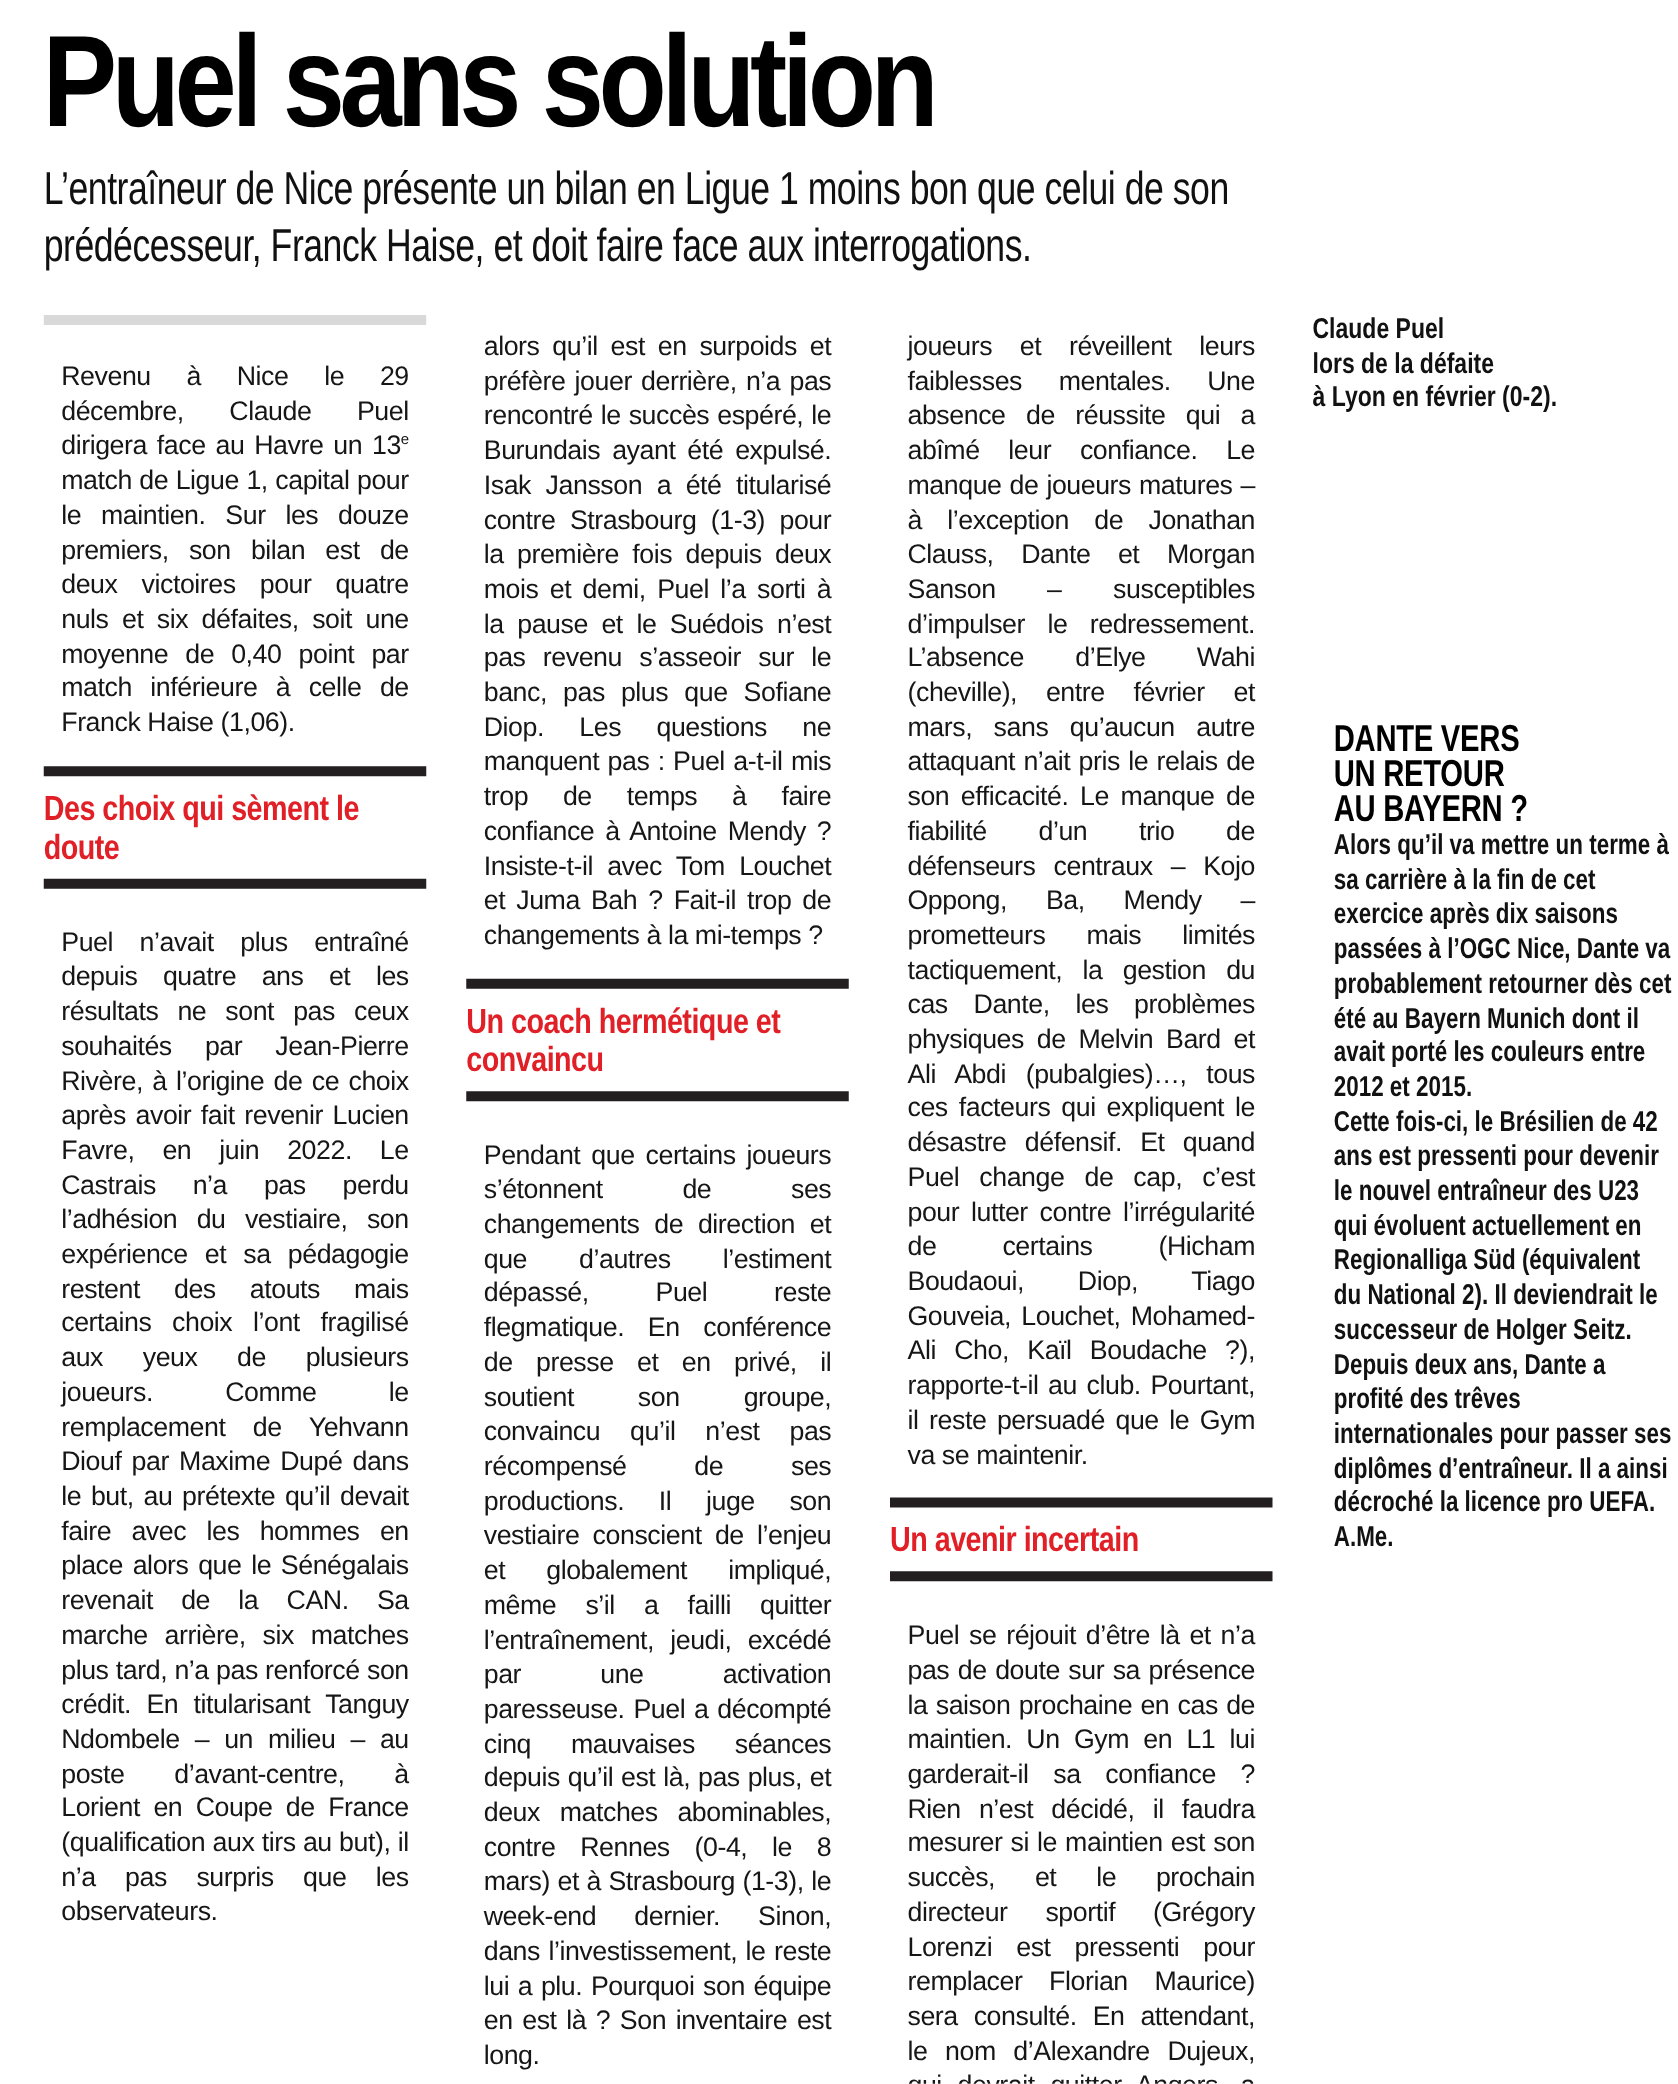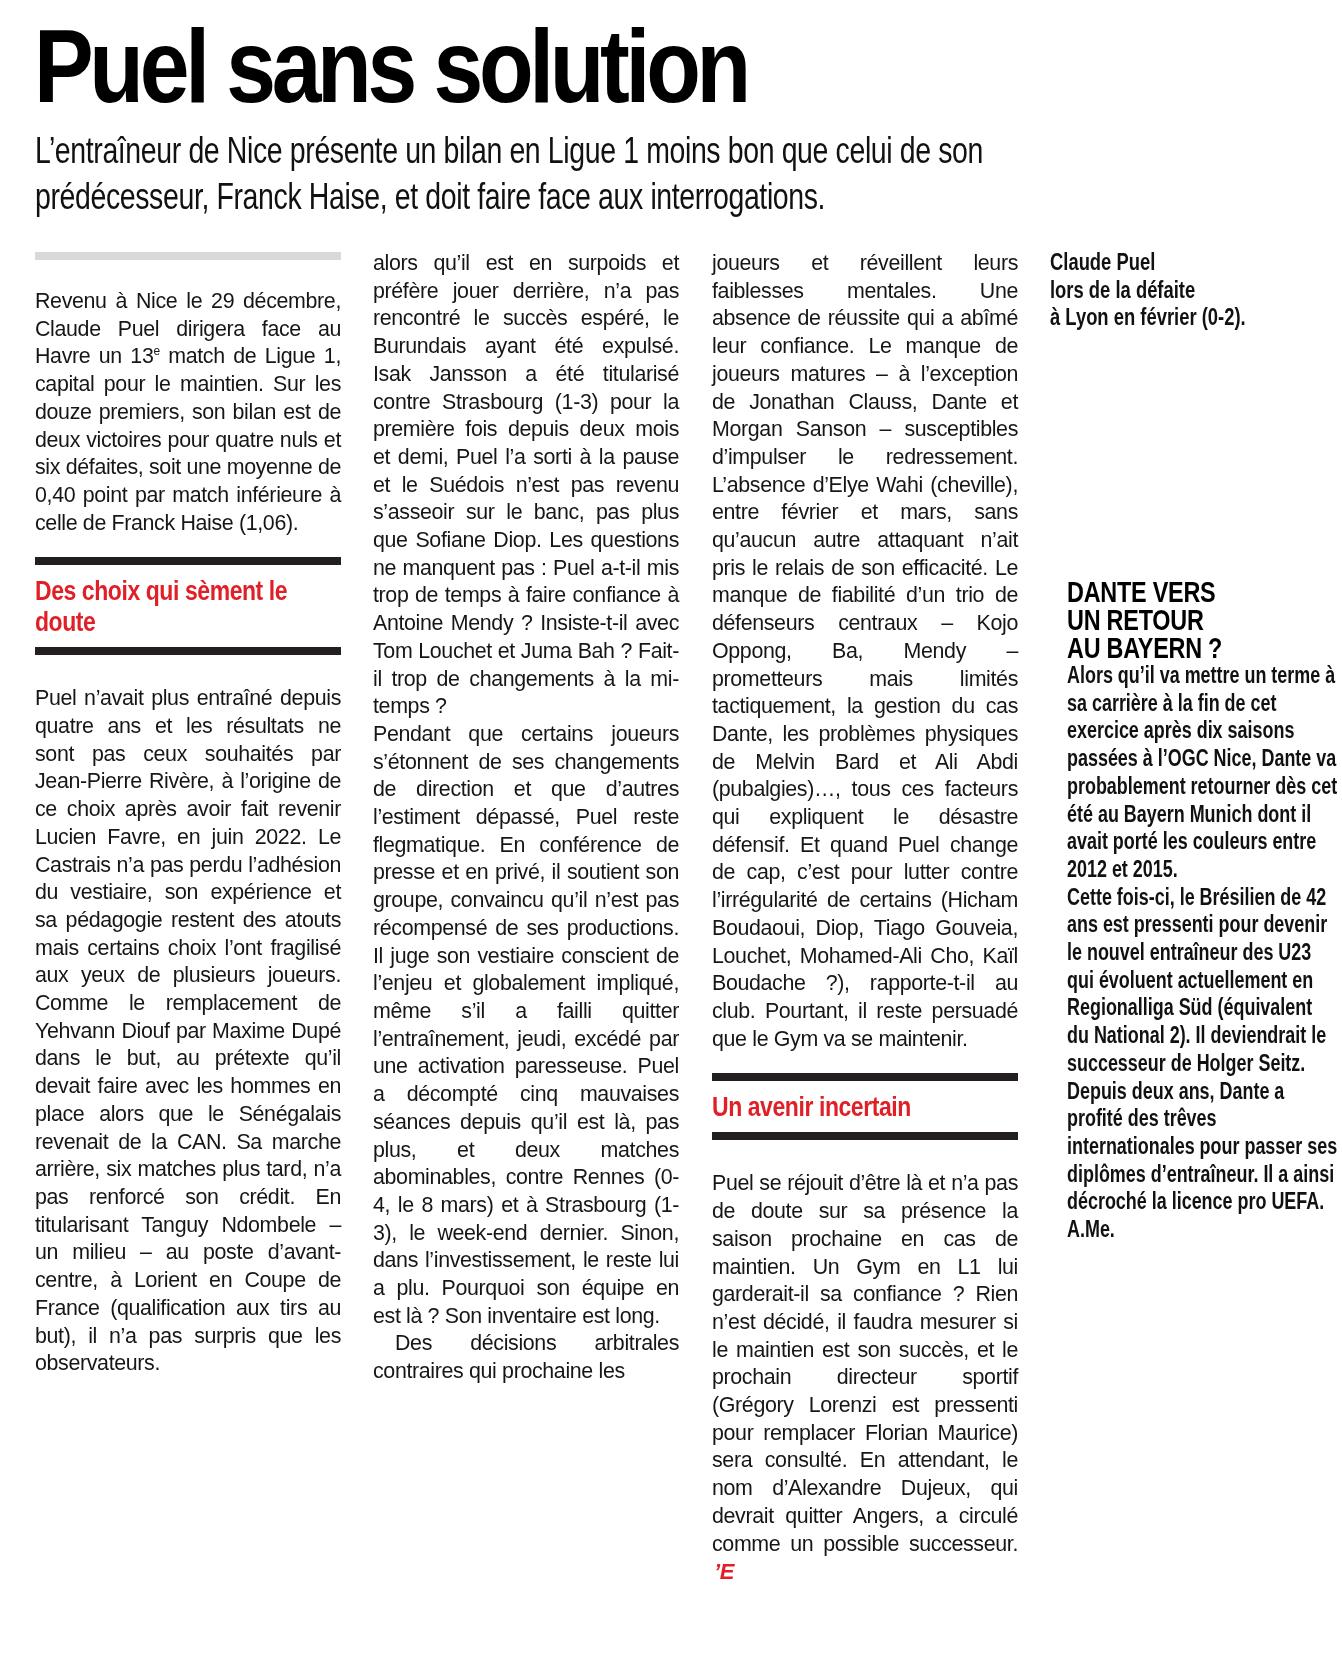--- a/index.html
+++ b/index.html
@@ -60,21 +60,21 @@
       white-space: nowrap;
     }
     .byline-rule {
       height: 8px;
       background: #d9d9d9;
       margin: 2px 0 28px 0;
     }
     .body-text {
       font-size: 21.4px;
       line-height: 27.7px;
-      margin: 0;
+      margin: 14px;
       text-align: justify;
       hyphens: manual;
       color: #161616;
       letter-spacing: -0.35px;
     }
     .body-text .indent { display: inline-block; width: 22px; }
     sup { font-size: 12px; line-height: 0; vertical-align: super; }
 
     .section-rule {
       height: 8px;
@@ -150,20 +150,25 @@
     <h2 class="section-title">Des choix qui sèment le doute</h2>
     <div class="section-rule"></div>
   </div>
 
   <p class="body-text">Puel n’avait plus entraîné depuis quatre ans et les résultats ne sont pas ceux souhaités par Jean-Pierre Rivère, à l’origine de ce choix après avoir fait revenir Lucien Favre, en juin 2022. Le Castrais n’a pas perdu l’adhésion du vestiaire, son expérience et sa pédagogie restent des atouts mais certains choix l’ont fragilisé aux yeux de plusieurs joueurs. Comme le remplacement de Yehvann Diouf par Maxime Dupé dans le but, au prétexte qu’il devait faire avec les hommes en place alors que le Sénégalais revenait de la CAN. Sa marche arrière, six matches plus tard, n’a pas renforcé son crédit. En titularisant Tanguy Ndombele – un milieu – au poste d’avant-centre, à Lorient en Coupe de France (qualification aux tirs au but), il n’a pas surpris que les observateurs.</p>
 </div>
 
 <div class="col col2">
   <p class="body-text" id="p2cont">alors qu’il est en surpoids et préfère jouer derrière, n’a pas rencontré le succès espéré, le Burundais ayant été expulsé. Isak Jansson a été titularisé contre Strasbourg (1-3) pour la première fois depuis deux mois et demi, Puel l’a sorti à la pause et le Suédois n’est pas revenu s’asseoir sur le banc, pas plus que Sofiane Diop. Les questions ne manquent pas : Puel a-t-il mis trop de temps à faire confiance à Antoine Mendy ? Insiste-t-il avec Tom Louchet et Juma Bah ? Fait-il trop de changements à la mi-temps ?</p>
 
+  <div class="section-block">
+    <div class="section-rule"></div>
+    <h2 class="section-title">Un coach hermétique et convaincu</h2>
+    <div class="section-rule"></div>
+  </div>
 
   <p class="body-text">Pendant que certains joueurs s’étonnent de ses changements de direction et que d’autres l’estiment dépassé, Puel reste flegmatique. En conférence de presse et en privé, il soutient son groupe, convaincu qu’il n’est pas récompensé de ses productions. Il juge son vestiaire conscient de l’enjeu et globalement impliqué, même s’il a failli quitter l’entraînement, jeudi, excédé par une activation paresseuse. Puel a décompté cinq mauvaises séances depuis qu’il est là, pas plus, et deux matches abominables, contre Rennes (0-4, le 8 mars) et à Strasbourg (1-3), le week-end dernier. Sinon, dans l’investissement, le reste lui a plu. Pourquoi son équipe en est là ? Son inventaire est long.</p>
   <p class="body-text"><span class="indent"></span><span id="s2p2start">Des décisions arbitrales contraires qui prochaine les</span></p>
 </div>
 
 <div class="col col3">
   <p class="body-text" id="s2p2cont">joueurs et réveillent leurs faiblesses mentales. Une absence de réussite qui a abîmé leur confiance. Le manque de joueurs matures – à l’exception de Jonathan Clauss, Dante et Morgan Sanson – susceptibles d’impulser le redressement. L’absence d’Elye Wahi (cheville), entre février et mars, sans qu’aucun autre attaquant n’ait pris le relais de son efficacité. Le manque de fiabilité d’un trio de défenseurs centraux – Kojo Oppong, Ba, Mendy – prometteurs mais limités tactiquement, la gestion du cas Dante, les problèmes physiques de Melvin Bard et Ali Abdi (pubalgies)…, tous ces facteurs qui expliquent le désastre défensif. Et quand Puel change de cap, c’est pour lutter contre l’irrégularité de certains (Hicham Boudaoui, Diop, Tiago Gouveia, Louchet, Mohamed-Ali Cho, Kaïl Boudache ?), rapporte-t-il au club. Pourtant, il reste persuadé que le Gym va se maintenir.</p>
 
   <div class="section-block">
     <div class="section-rule"></div>

